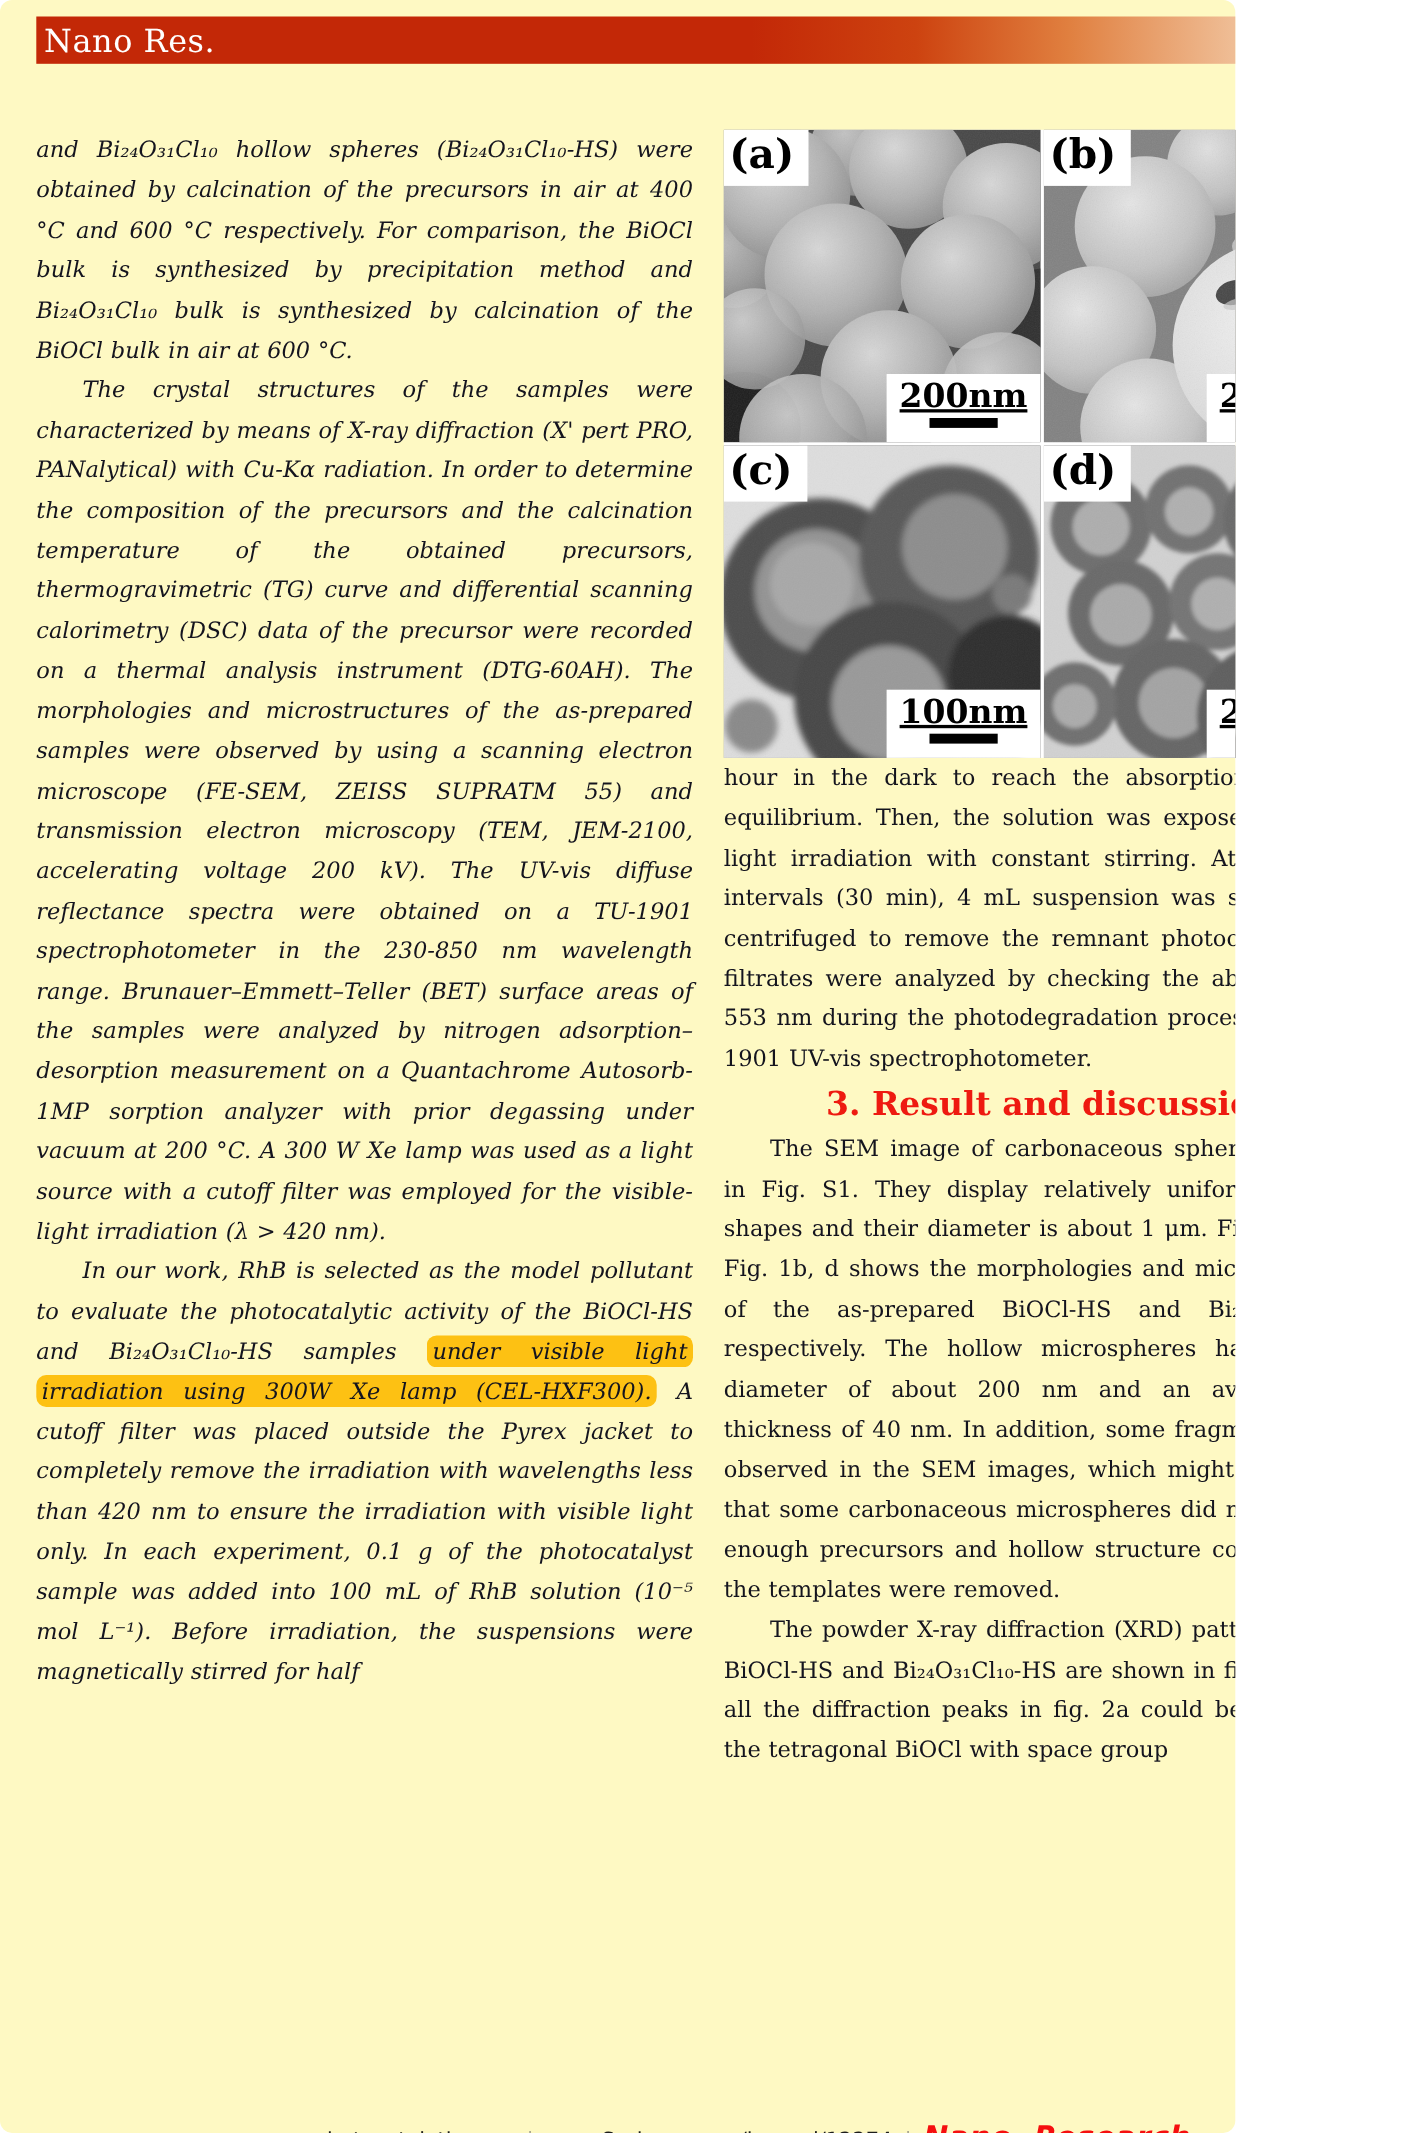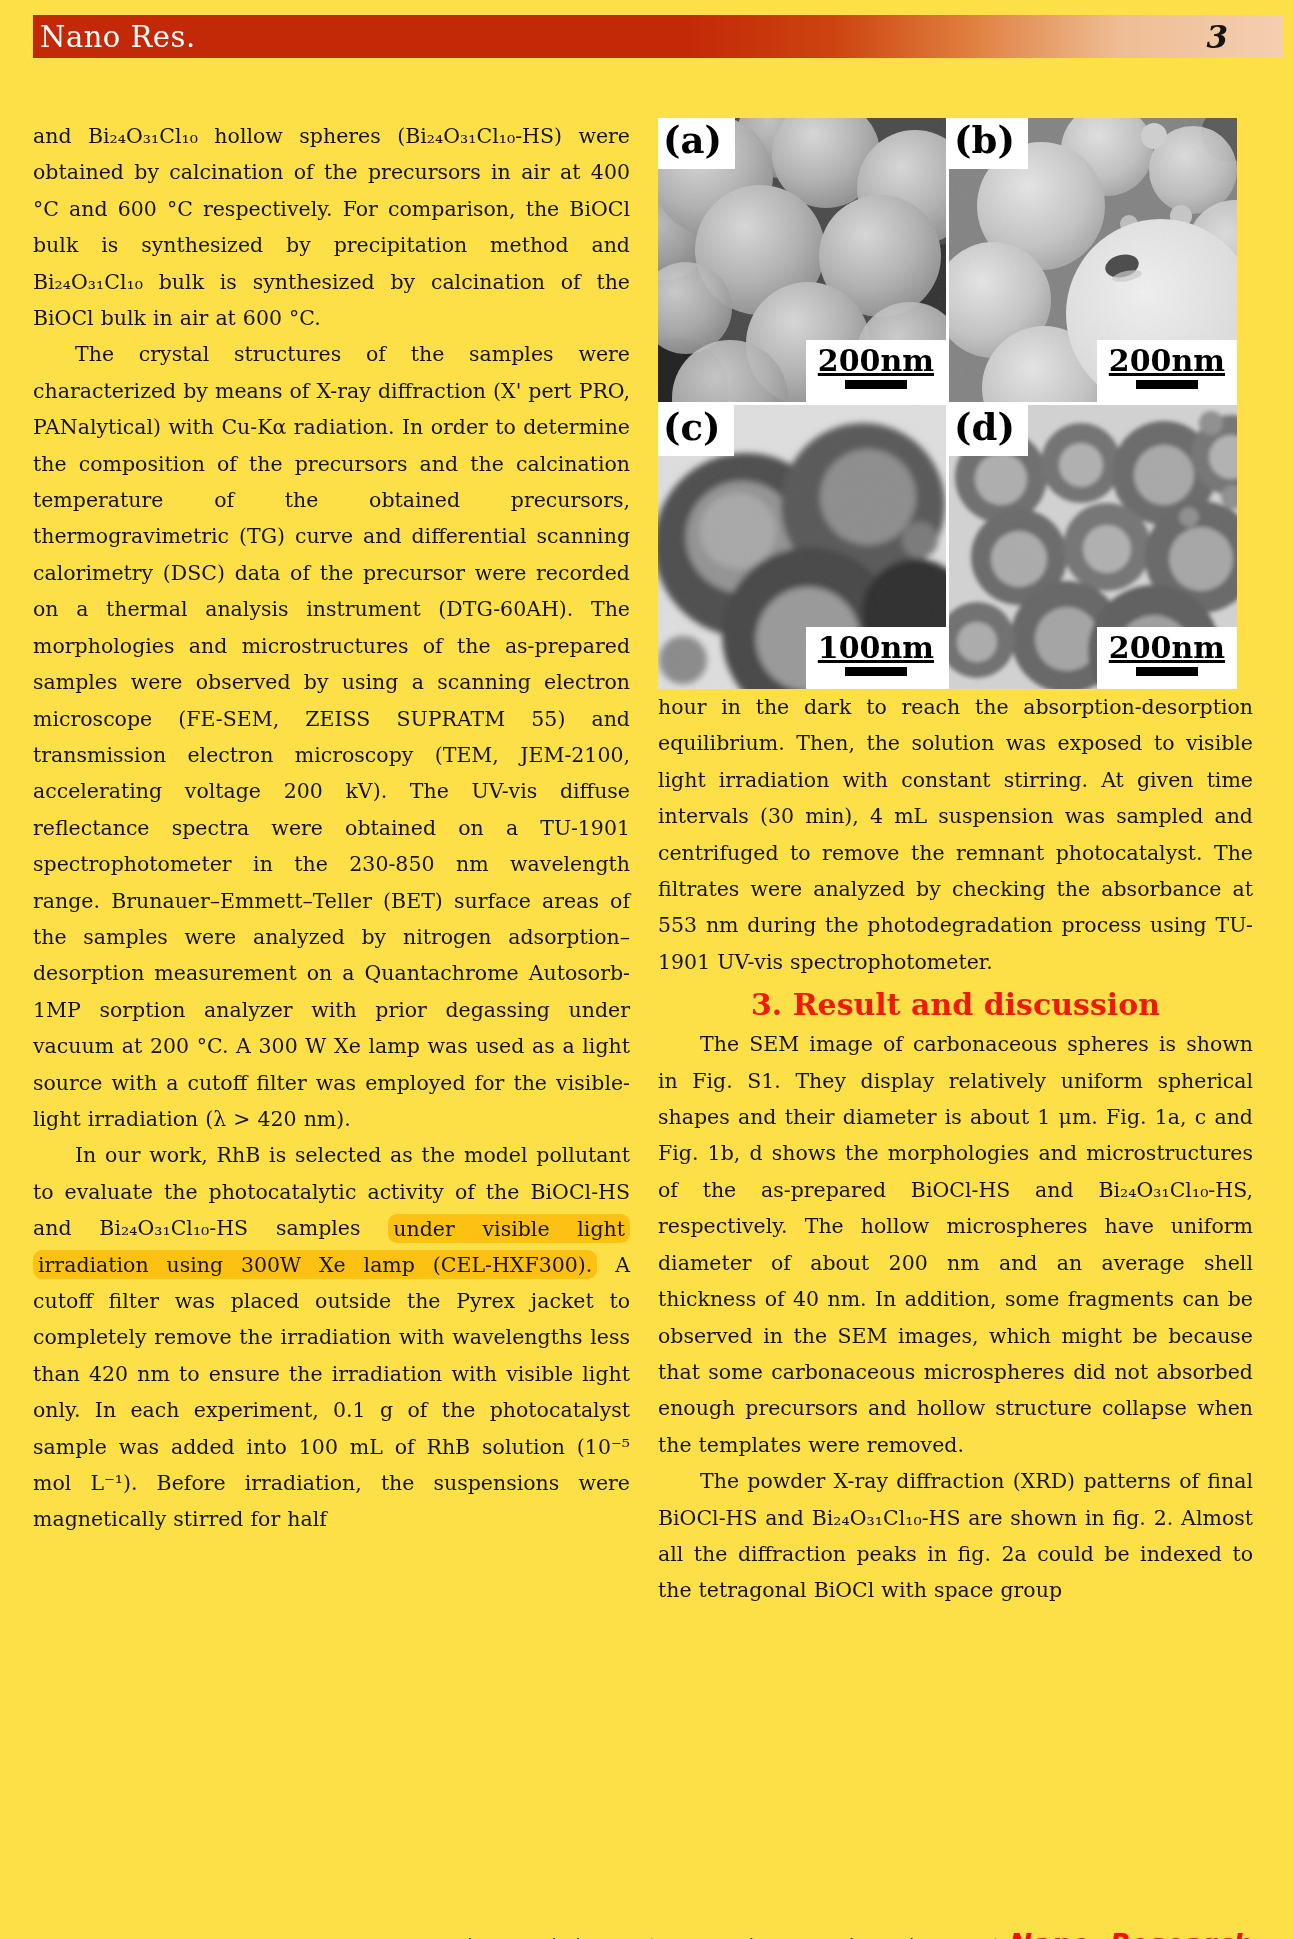--- a/index.html
+++ b/index.html
@@ -1,28 +1,28 @@
 <!DOCTYPE html>
 <html><head>
 <meta charset="utf-8">
 <style>
   html,body{margin:0;padding:0;background:#ffffff;}
-  .page{position:relative;width:1293px;height:1939px;background:#fde047;overflow:hidden;
-        font-family:"DejaVu Serif","DejaVu Sans",serif;color:#14141e;}
+  .page{position:relative;width:1123px;height:1939px;background:#fef9c3;overflow:hidden;
+        font-family:"DejaVu Serif","DejaVu Sans",serif;color:#14141e;border-radius:11px;}
 
   
   .header-bar{position:absolute;left:33px;top:15px;width:1250px;height:43px;
       background:linear-gradient(90deg,#c32807 0%,#c32807 52%,#cd4310 64%,#e07f3f 75%,#efbd95 87%,#f4cfb0 100%);
       display:flex;align-items:center;}
   .journal-name{color:#ffffff;font-size:29px;padding-left:7px;letter-spacing:0.5px;}
   .page-num{position:absolute;right:55px;top:50%;transform:translateY(-50%);
       font-style:italic;font-weight:bold;font-size:31px;color:#141414;}
 
   
-  .col-left{position:absolute;left:33px;top:118px;width:597px;}
+  .col-left{position:absolute;left:33px;top:118px;width:597px;font-style:italic;}
   .col-right{position:absolute;left:658px;top:118px;width:595px;}
   p.body{margin:0;font-size:20.5px;line-height:36.4px;text-align:justify;
          text-justify:inter-word;word-spacing:0.5px;}
   .indent{text-indent:42px;}
   .red-heading{margin:8px 0 4px 0;font-size:30px;line-height:34px;font-weight:bold;
                color:#ee1a10;text-align:center;}
 
   .hl{background:#fdc113;border-radius:9px;padding:2.5px 5px;
       -webkit-box-decoration-break:clone;box-decoration-break:clone;}
 

